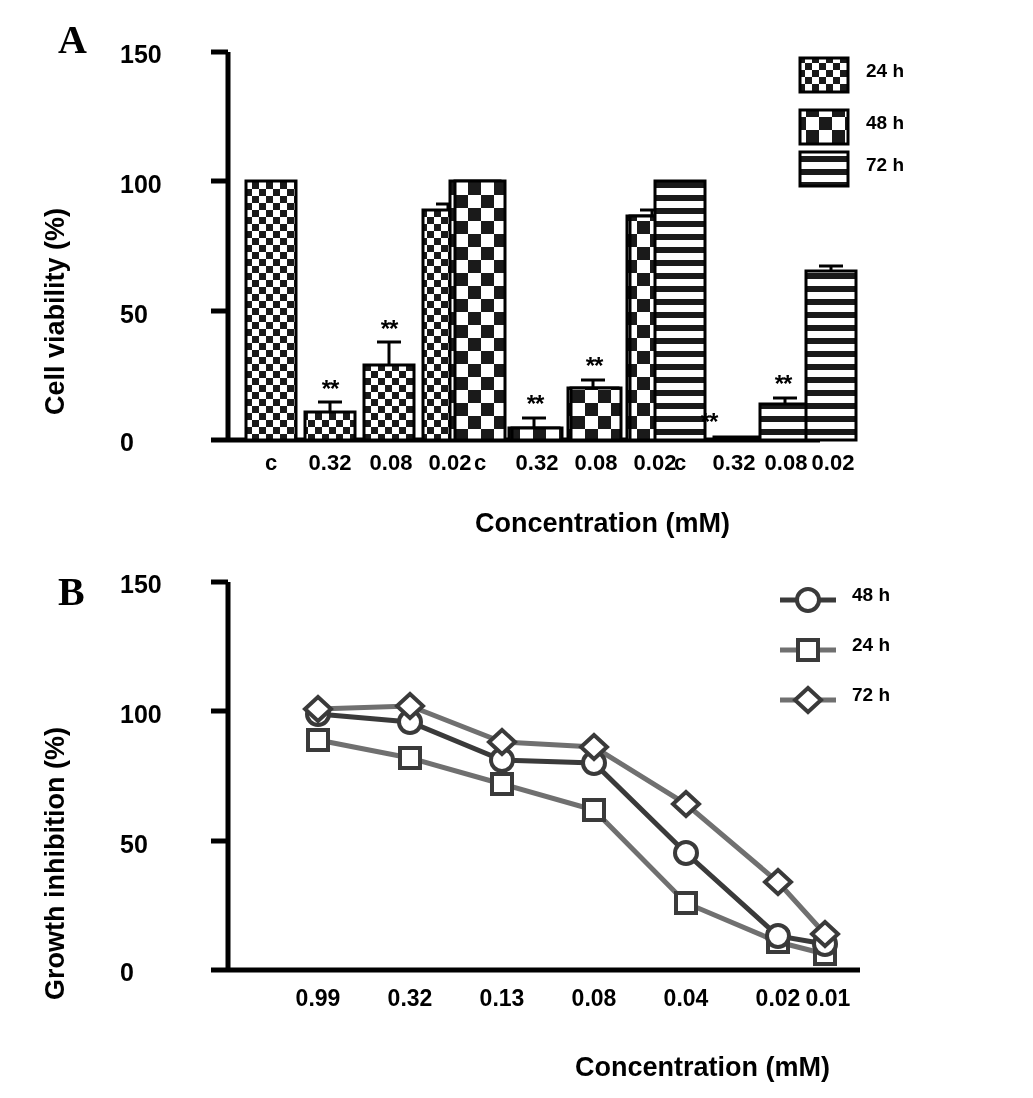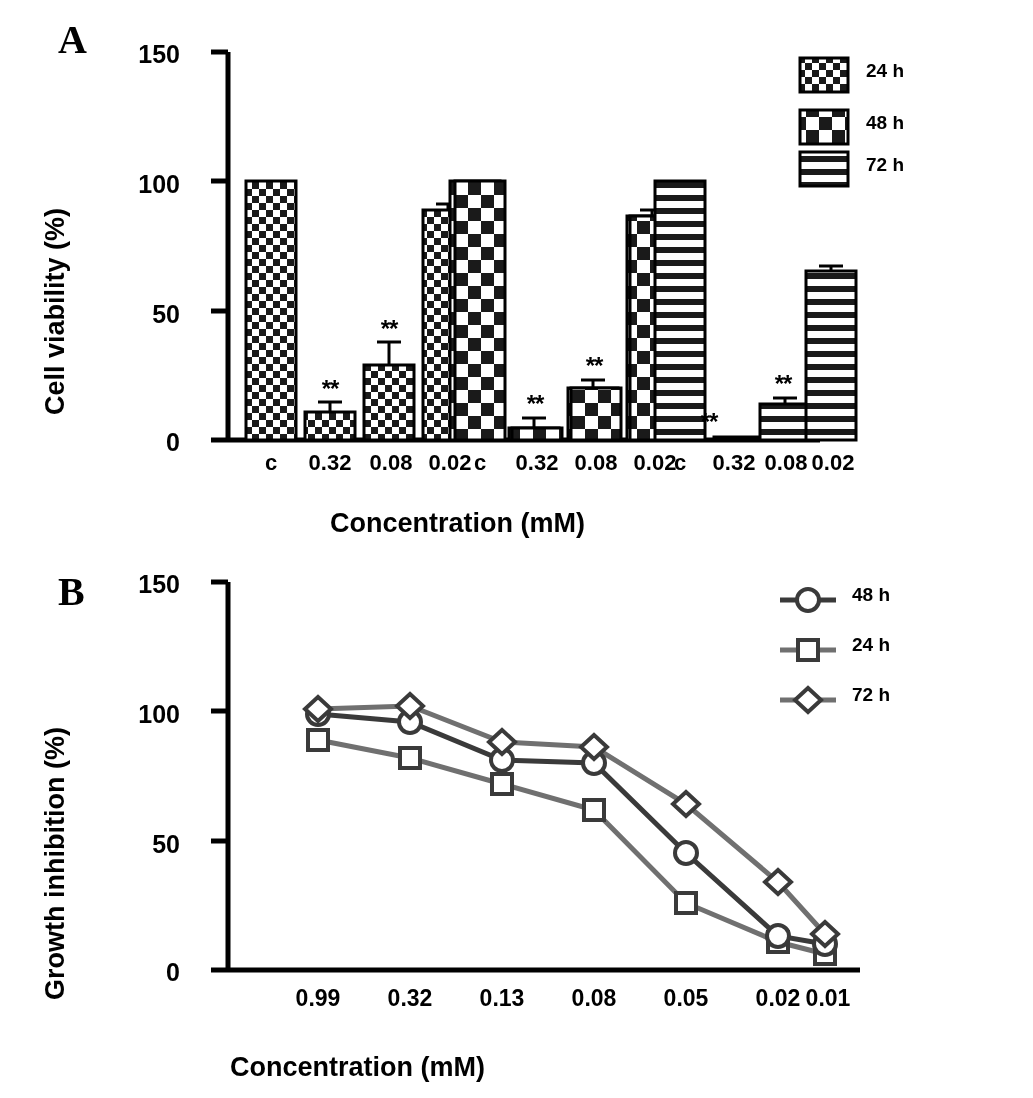--- a/index.html
+++ b/index.html
@@ -29,27 +29,26 @@
     transform:rotate(-90deg);
     font-weight:bold;
     font-size:27px;
     white-space:nowrap;
   }
   .axis-title-x{
     position:absolute;
     font-weight:bold;
     font-size:27px;
     white-space:nowrap;
-    text-align:left;
+    text-align:right;
   }
   .tick-label{
     position:absolute;
     font-weight:bold;
     font-size:25px;
-    text-align:right;
     white-space:nowrap;
   }
   .cat-label{
     position:absolute;
     font-weight:bold;
     font-size:22px;
     text-align:center;
     white-space:nowrap;
   }
   .cat-label-b{
@@ -262,21 +261,21 @@
     <line x1="780" y1="90" x2="836" y2="90" stroke="#707070" stroke-width="5"></line>
     <rect x="798" y="80" width="20" height="20" fill="#ffffff" stroke="#3a3a3a" stroke-width="4"></rect>
     <line x1="780" y1="140" x2="836" y2="140" stroke="#707070" stroke-width="5"></line>
     <polygon points="808,128 821,140 808,152 795,140" fill="#ffffff" stroke="#3a3a3a" stroke-width="4"></polygon>
   </svg>
 
   <div class="cat-label-b" style="left:268px;top:425px;width:100px;">0.99</div>
   <div class="cat-label-b" style="left:360px;top:425px;width:100px;">0.32</div>
   <div class="cat-label-b" style="left:452px;top:425px;width:100px;">0.13</div>
   <div class="cat-label-b" style="left:544px;top:425px;width:100px;">0.08</div>
-  <div class="cat-label-b" style="left:636px;top:425px;width:100px;">0.05</div>
+  <div class="cat-label-b" style="left:636px;top:425px;width:100px;">0.04</div>
   <div class="cat-label-b" style="left:728px;top:425px;width:100px;">0.02</div>
   <div class="cat-label-b" style="left:778px;top:425px;width:100px;">0.01</div>
 
   <div class="axis-title-x" style="left:230px;top:492px;width:600px;">Concentration (mM)</div>
 
   <div class="legend-label" style="left:852px;top:24px;">48 h</div>
   <div class="legend-label" style="left:852px;top:74px;">24 h</div>
   <div class="legend-label" style="left:852px;top:124px;">72 h</div>
 </div>
 

